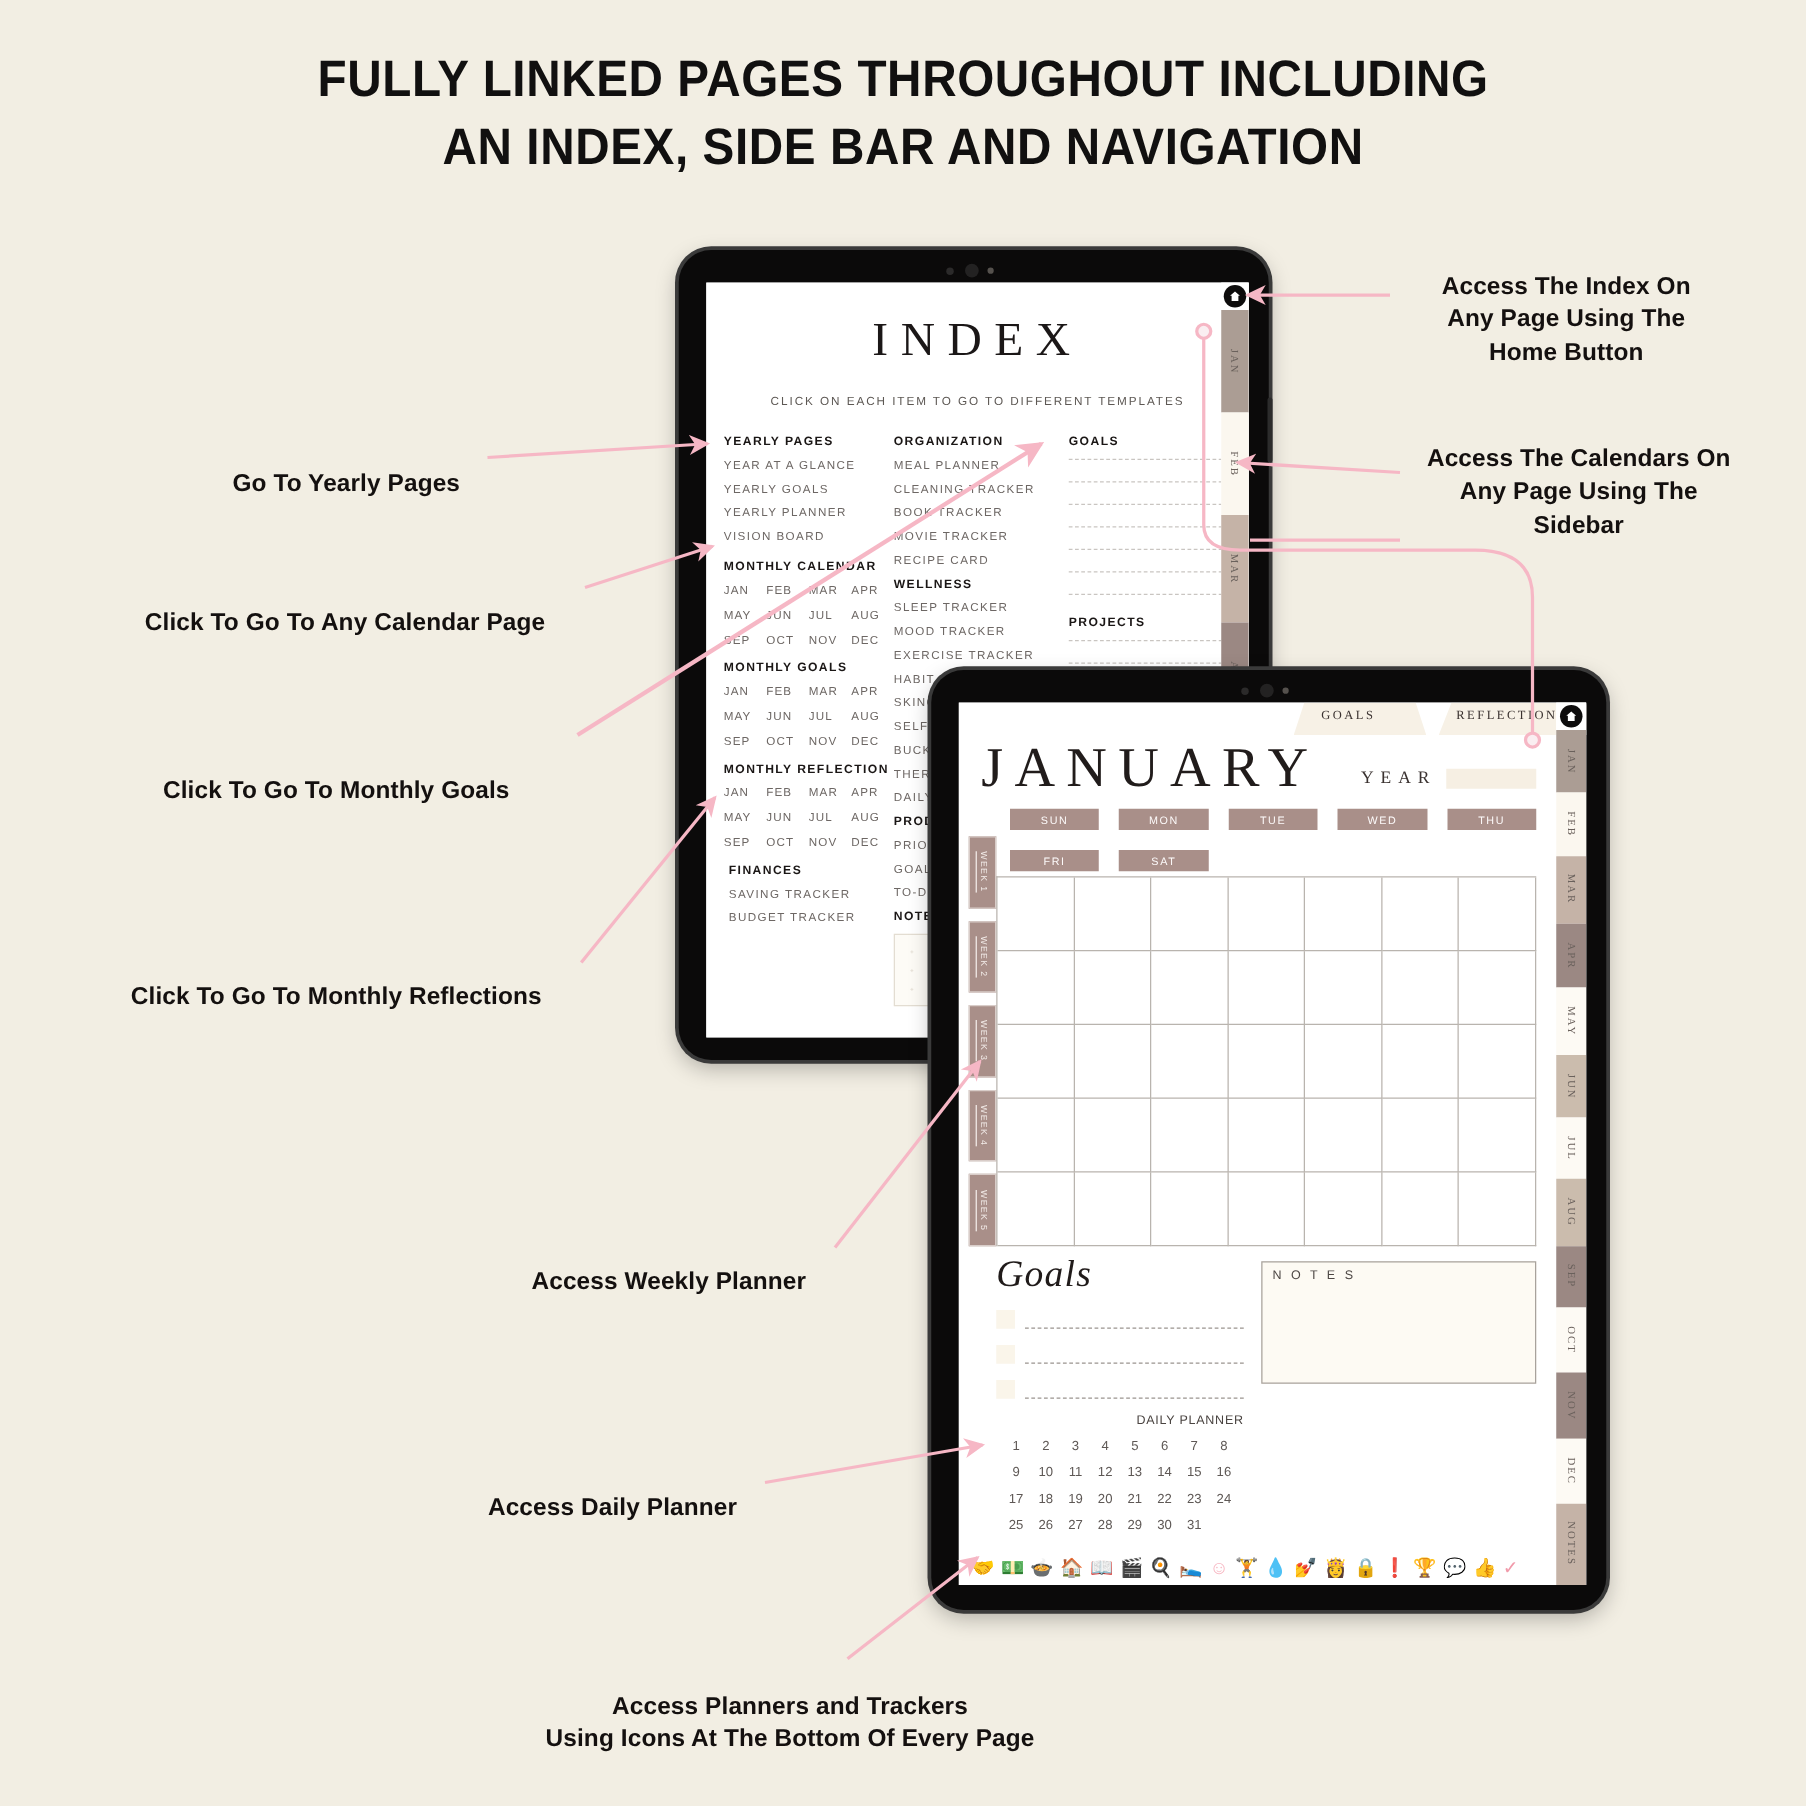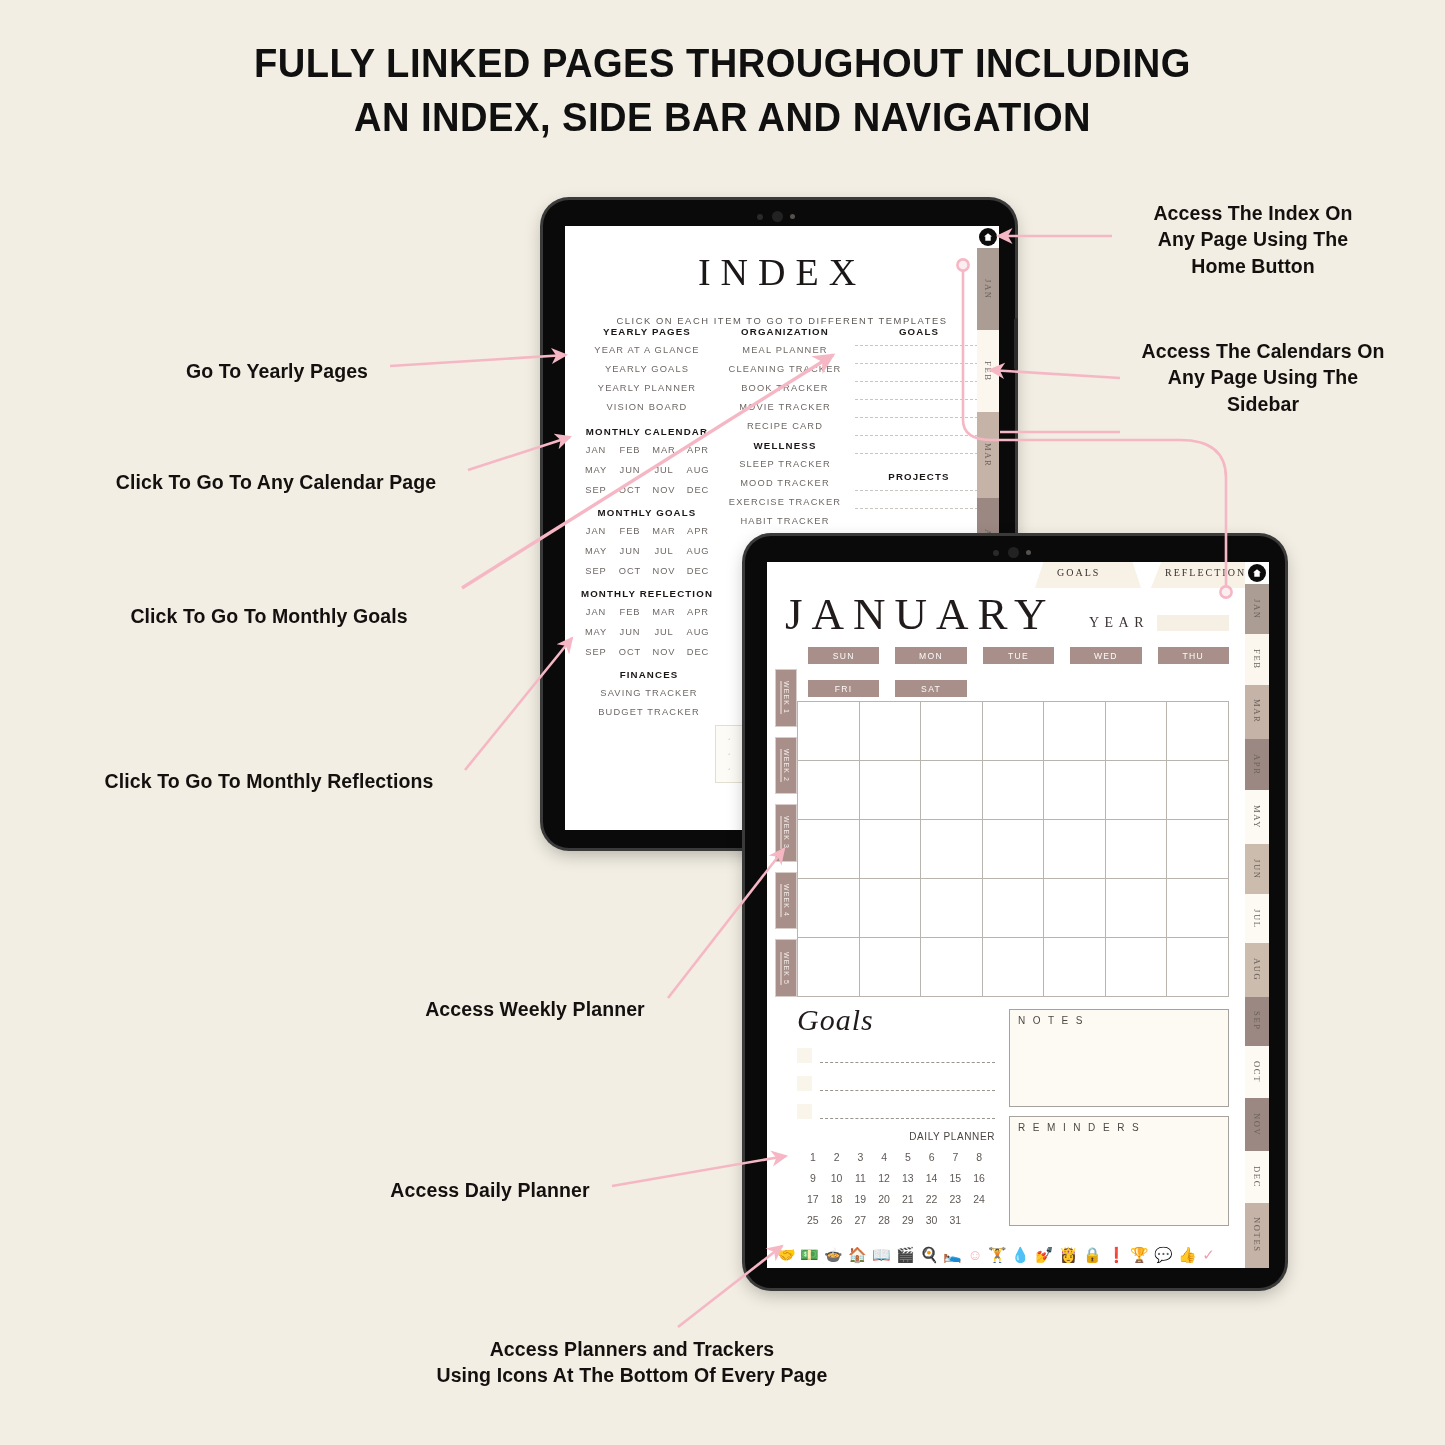--- a/index.html
+++ b/index.html
@@ -28,20 +28,21 @@
 
   
   .anno{
     position:absolute;
     font-weight:bold;
     font-size:19.5px;
     color:#14100f;
     line-height:1.35;
     letter-spacing:0.1px;
     white-space:nowrap;
+    margin-top:16px;
   }
   .anno.ctr{ text-align:center; }
   .anno.r{ text-align:center; }
 
   
   .arrows{ position:absolute; inset:0; pointer-events:none; }
 
   
   .tablet{ position:absolute; }
   .tablet .bezel{
@@ -76,23 +77,23 @@
   }
   .idx-sub{
     text-align:center;
     font-size:9.4px;
     letter-spacing:1.55px;
     color:#5d5854;
     margin-top:21px;
   }
   .idx-cols{
     display:flex;
+    margin-top:22px;
     padding:0 14px 0 14px;
     gap:0;
-    text-align:center;
   }
   .idx-col{ flex:0 0 auto; }
   .col-a{ width:136px; }
   .col-b{ width:140px; }
   .col-c{ width:128px; }
   .idx-h{
     font-weight:bold; font-size:9.7px; letter-spacing:1.15px;
     color:#1a1615; margin:0 0 8px 0;
   }
   .idx-h.sp{ margin-top:14px; }
@@ -496,23 +497,20 @@
                 <div>29</div>
                 <div>30</div>
                 <div>31</div>
               </div>
             </div>
 
             <div class="lower-r">
               <div class="panel notes">
                 <div class="plabel">N O T E S</div>
               </div>
-              <div class="panel rem">
-                <div class="plabel">R E M I N D E R S</div>
-              </div>
             </div>
           </div>
 
           <div class="iconbar">
             <span>🤝</span>
             <span>💵</span>
             <span>🍲</span>
             <span>🏠</span>
             <span>📖</span>
             <span>🎬</span>

